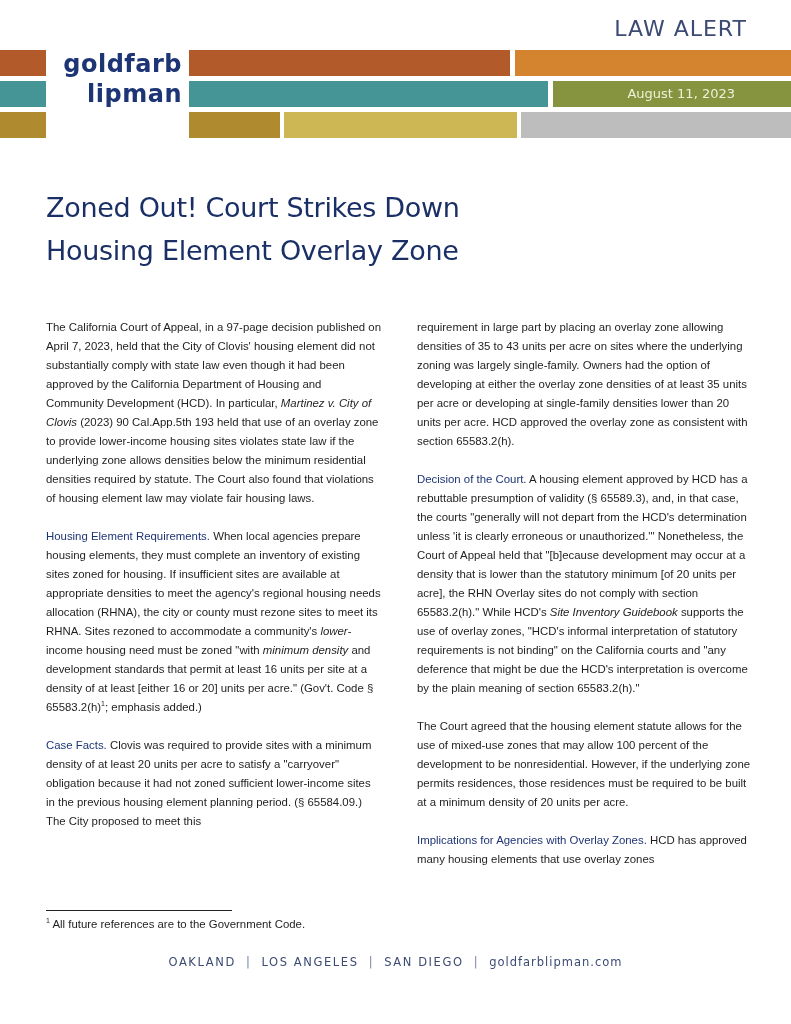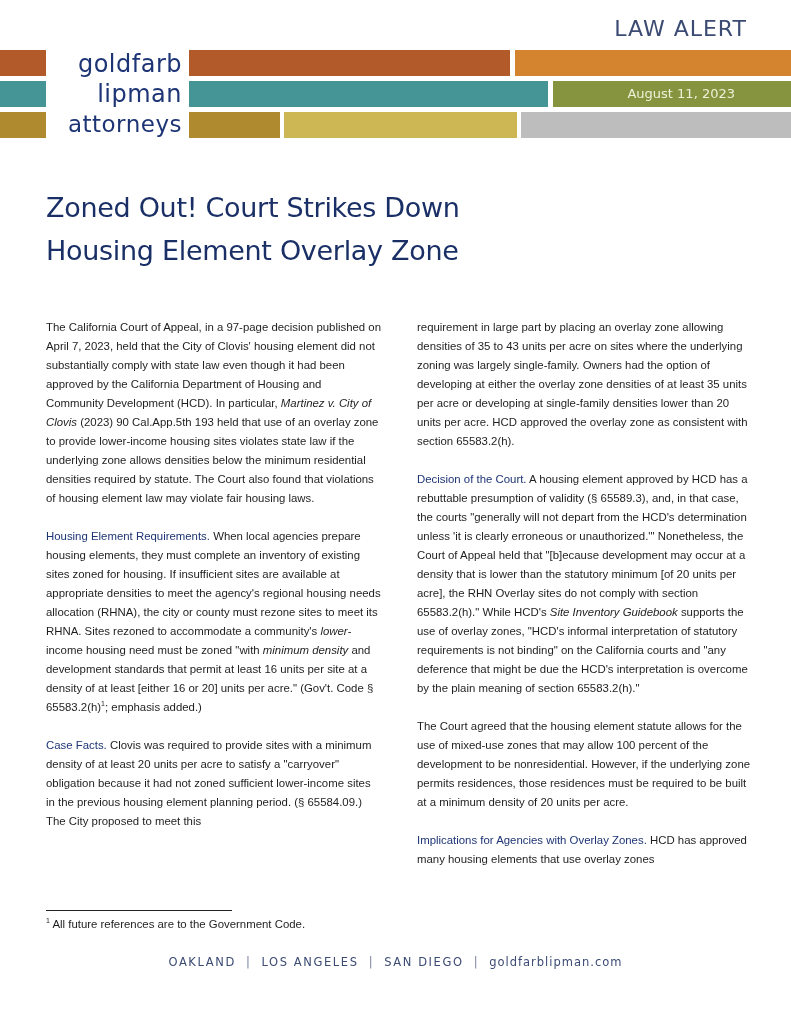--- a/index.html
+++ b/index.html
@@ -11,21 +11,21 @@
     .c-teal { background: #459597; }
     .c-olive { background: #87943f; }
     .c-gold-dark { background: #b08a2e; }
     .c-gold-light { background: #cdb654; }
     .c-gray { background: #bdbdbd; }
 
     .law-alert { position: absolute; top: 16px; right: 44px; font-size: 22px; letter-spacing: 1px;
                  color: #3c4b73; font-family: "DejaVu Sans", sans-serif; font-weight: normal; }
     .logo { position: absolute; left: 50px; top: 49px; width: 132px; text-align: right;
             font-family: "DejaVu Sans", sans-serif; color: #1d3475; line-height: 30px; }
-    .logo .l1, .logo .l2 { font-size: 24px; font-weight: normal; letter-spacing: 0.5px; display: block; }
+    .logo .l1, .logo .l2 { font-size: 24px; font-weight: bold; letter-spacing: 0.5px; display: block; }
     .logo .l3 { font-size: 23px; font-weight: normal; letter-spacing: 0.5px; display: block; color: #1d3475; }
     .date { position: absolute; left: 553px; top: 81px; width: 238px; height: 25px; line-height: 25px;
             text-align: right; padding-right: 56px; box-sizing: border-box;
             color: #eef0d8; font-size: 13px; font-family: "DejaVu Sans", sans-serif; }
 
     .title { position: absolute; left: 46px; top: 186px; font-family: "DejaVu Sans", sans-serif;
              color: #1a2f66; font-size: 27px; line-height: 43px; font-weight: normal; letter-spacing: -0.3px; }
     .title span { display: block; }
 
     .col { position: absolute; font-family: "Liberation Sans", sans-serif; font-size: 11.4px;
@@ -59,21 +59,20 @@
 <div class="bar c-olive" style="left:553px;top:81px;width:238px;height:26px;"></div>
 
 <div class="bar c-gold-dark" style="left:0;top:112px;width:46px;height:26px;"></div>
 <div class="bar c-gold-dark" style="left:189px;top:112px;width:91px;height:26px;"></div>
 <div class="bar c-gold-light" style="left:284px;top:112px;width:233px;height:26px;"></div>
 <div class="bar c-gray" style="left:521px;top:112px;width:270px;height:26px;"></div>
 
 <div class="logo">
   <span class="l1">goldfarb</span>
   <span class="l2">lipman</span>
-  <span class="l3">attorneys</span>
 </div>
 
 <div class="date">August 11, 2023</div>
 
 <h1 class="title" style="margin:0;">
   <span>Zoned Out! Court Strikes Down</span>
   <span>Housing Element Overlay Zone</span>
 </h1>
 
 <div class="col col-left">

